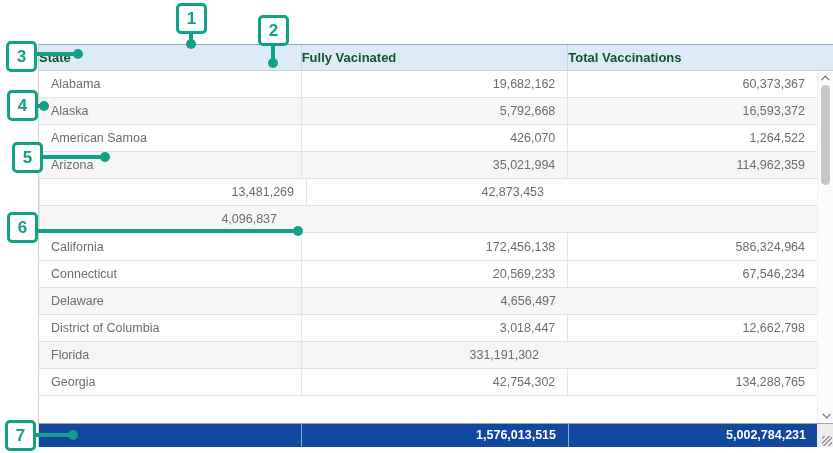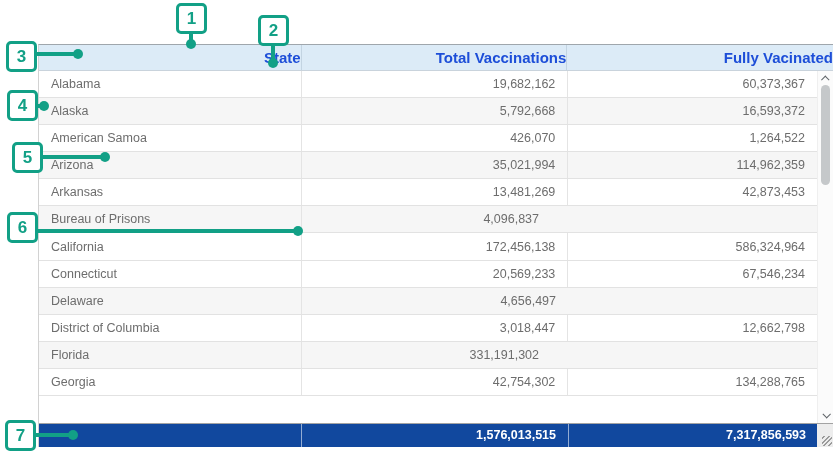--- a/index.html
+++ b/index.html
@@ -12,21 +12,21 @@
   html,body{width:833px;height:453px;background:#fff;overflow:hidden;
     font-family:"Liberation Sans",sans-serif;}
   .stage{position:relative;width:833px;height:453px;background:#fff;}
 
   
   .table-widget{position:absolute;left:38px;top:44px;width:795px;height:403px;
     border-top:1px solid #9FA6AC;border-left:1px solid #D2D2D2;background:#fff;}
 
   .thead{display:flex;height:26px;background:var(--header-bg);
     border-bottom:1px solid #C9D3DC;}
-  .th{font-size:15px;font-weight:bold;color:#1d4ed8;text-align:right;
+  .th{font-size:13px;font-weight:bold;color:#14532d;text-align:left;
     line-height:25px;white-space:nowrap;overflow:hidden;}
   .th.c0{width:262px;}
   .th.c1{width:267px;border-left:1px solid #C3D4E2;}
   .th.c2h{width:266px;border-left:1px solid #C3D4E2;}
 
   .tbody{position:relative;height:352px;background:#fff;}
   .rows-host{position:absolute;left:0;top:0;right:16px;bottom:0;overflow:hidden;text-align:right;}
   .trow{display:flex;height:27.08px;background:#fff;border-bottom:1px solid #E2E2E2;
     align-items:center;}
   .trow.alt{background:var(--alt-row-bg);}
@@ -72,22 +72,22 @@
 </style>
 </head>
 <body>
 
 <div class="stage">
 
   <div class="table-widget">
 
     <div class="thead">
       <div class="th c0">State</div>
+      <div class="th c1">Fully Vacinated</div>
       <div class="th c2h">Total Vaccinations</div>
-      <div class="th c1">Fully Vacinated</div>
     </div>
 
     <div class="tbody">
       <div class="rows-host">
           <div class="trow">
             <div class="tcell c0">Alabama</div>
             <div class="tcell c1">19,682,162</div>
             <div class="tcell c2">60,373,367</div>
           </div>
           <div class="trow alt">
@@ -99,26 +99,24 @@
             <div class="tcell c0">American Samoa</div>
             <div class="tcell c1">426,070</div>
             <div class="tcell c2">1,264,522</div>
           </div>
           <div class="trow alt">
             <div class="tcell c0">Arizona</div>
             <div class="tcell c1">35,021,994</div>
             <div class="tcell c2">114,962,359</div>
           </div>
           <div class="trow">
-            <div class="tcell c0">Arkansas</div>
             <div class="tcell c1">13,481,269</div>
             <div class="tcell c2">42,873,453</div>
           </div>
           <div class="trow alt">
-            <div class="tcell c0">Bureau of Prisons</div>
             <div class="tcell c2">4,096,837</div>
           </div>
           <div class="trow">
             <div class="tcell c0">California</div>
             <div class="tcell c1">172,456,138</div>
             <div class="tcell c2">586,324,964</div>
           </div>
           <div class="trow">
             <div class="tcell c0">Connecticut</div>
             <div class="tcell c1">20,569,233</div>
@@ -150,21 +148,21 @@
         <div class="sb-thumb"></div>
         <div class="sb-arrow down">
           <span class="chev chev-down"></span>
         </div>
       </div>
     </div>
 
     <div class="tfoot">
       <div class="fcell c0"></div>
       <div class="fcell c1">1,576,013,515</div>
-      <div class="fcell c2">7,317,856,593</div>
+      <div class="fcell c2">5,002,784,231</div>
       <div class="corner">
         <div class="grip"></div>
       </div>
     </div>
 
   </div>
 
   <div>
     <div class="co-line" style="left:189px;top:33px;width:4px;height:12px"></div>
     <div class="co-dot" style="left:186px;top:39px"></div>

